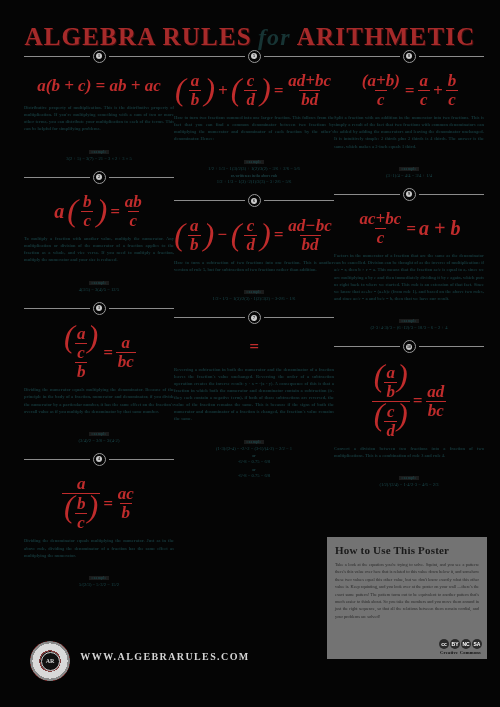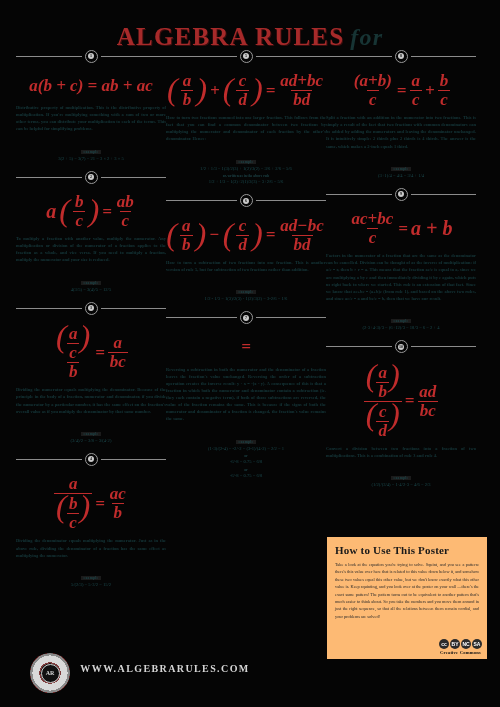--- a/index.html
+++ b/index.html
@@ -18,21 +18,21 @@
   .title{
     font-family:"Liberation Serif", serif;
     font-size:25px;font-weight:bold;letter-spacing:1.2px;
     white-space:nowrap;display:flex;align-items:baseline;gap:6px;
   }
   .t-red{color:#a62a2a;text-shadow:1px 1px 0 #3a0d0d;}
   .t-for{color:#173434;font-style:italic;font-weight:bold;font-size:24px;margin-top:24px;}
 
   
   .columns{
-    display:flex;justify-content:flex-start;
+    display:flex;justify-content:flex-end;
     padding:0 16px;box-sizing:border-box;width:100%;
   }
   .col{width:150px;}
   .col.mid{width:160px;}
 
   
   .rule{margin-bottom:9px;}
   .divider{
     display:flex;align-items:center;width:100%;height:14px;margin:3px 0 2px 0;
   }
@@ -77,21 +77,21 @@
 
   
   .frac{display:inline-flex;flex-direction:column;align-items:center;vertical-align:middle;line-height:1;}
   .frac .num{padding:0 2px;}
   .frac .den{padding:0 2px;border-top:1.2px solid currentColor;margin-top:1px;}
   .paren{display:inline-flex;align-items:center;font-size:1.9em;line-height:.8;font-weight:normal;}
 
   
   .howto{
     position:absolute;left:327px;top:537px;width:160px;height:122px;
-    background:#fdba74;color:#1a1a1a;box-sizing:border-box;padding:7px 8px 10px 8px;
+    background:#737373;color:#1a1a1a;box-sizing:border-box;padding:7px 8px 10px 8px;
   }
   .howto h2{
     margin:0 0 5px 0;font-size:11px;font-weight:bold;letter-spacing:.2px;
     font-family:"Liberation Serif", serif;color:#1a1a1a;
   }
   .howto p{
     margin:0;font-size:4.3px;line-height:1.72;text-align:justify;color:#2a2a2a;
     font-family:"Liberation Serif", serif;
   }
   .cc{
@@ -99,21 +99,21 @@
   }
   .cc-badges{display:flex;gap:1px;}
   .cc-badges span{
     width:10px;height:10px;border-radius:50%;background:#2b2b2b;color:#fff;
     font-size:5px;display:flex;align-items:center;justify-content:center;
     font-family:"Liberation Sans", sans-serif;font-weight:bold;
   }
   .cc-txt{font-size:4.6px;font-weight:bold;color:#111;margin-top:1px;letter-spacing:.2px;}
 
   
-  .footer{position:absolute;left:0;bottom:4px;width:100%;height:62px;}
+  .footer{position:absolute;left:0;bottom:16px;width:100%;height:62px;}
   .logo{
     position:absolute;left:30px;top:12px;width:40px;height:40px;border-radius:50%;
     background:
       radial-gradient(circle at 50% 50%, #1a1a1a 0 34%, #7e3b3b 34% 38%, #d9d9d9 38% 62%, #8a8a8a 62% 70%, #a03c3c 70% 78%, #111 78% 100%);
     display:flex;align-items:center;justify-content:center;
   }
   .logo .inner{
     width:17px;height:17px;border-radius:50%;background:#101010;
     border:1.5px solid #cfcfcf;display:flex;align-items:center;justify-content:center;
     font-size:6px;color:#d8d8d8;font-weight:bold;font-family:"Liberation Serif", serif;
@@ -125,20 +125,21 @@
     font-size:10px;letter-spacing:1.4px;color:#d5d5d5;
   }
 </style>
 </head>
 <body>
 
 <div class="poster-header">
   <div class="title">
     <span class="t-red">ALGEBRA RULES</span>
     <span class="t-for">for</span>
+    <span class="t-red">ARITHMETIC</span>
   </div>
 </div>
 
 <div class="columns">
 
   <div class="col">
 
     <div class="rule">
       <div class="divider">
         <span class="ln"></span>

